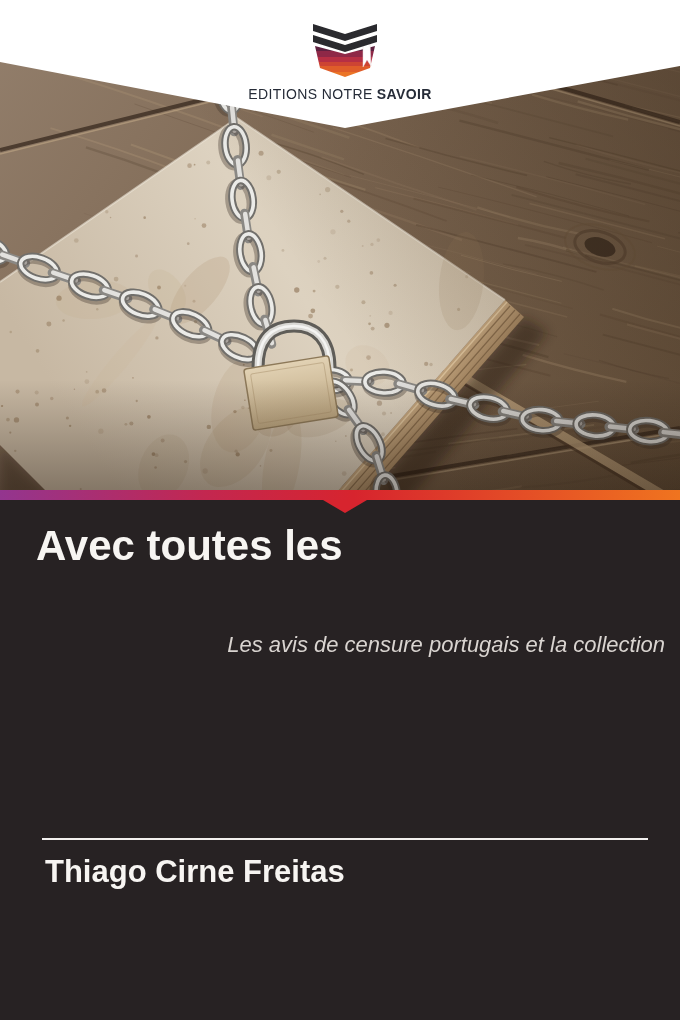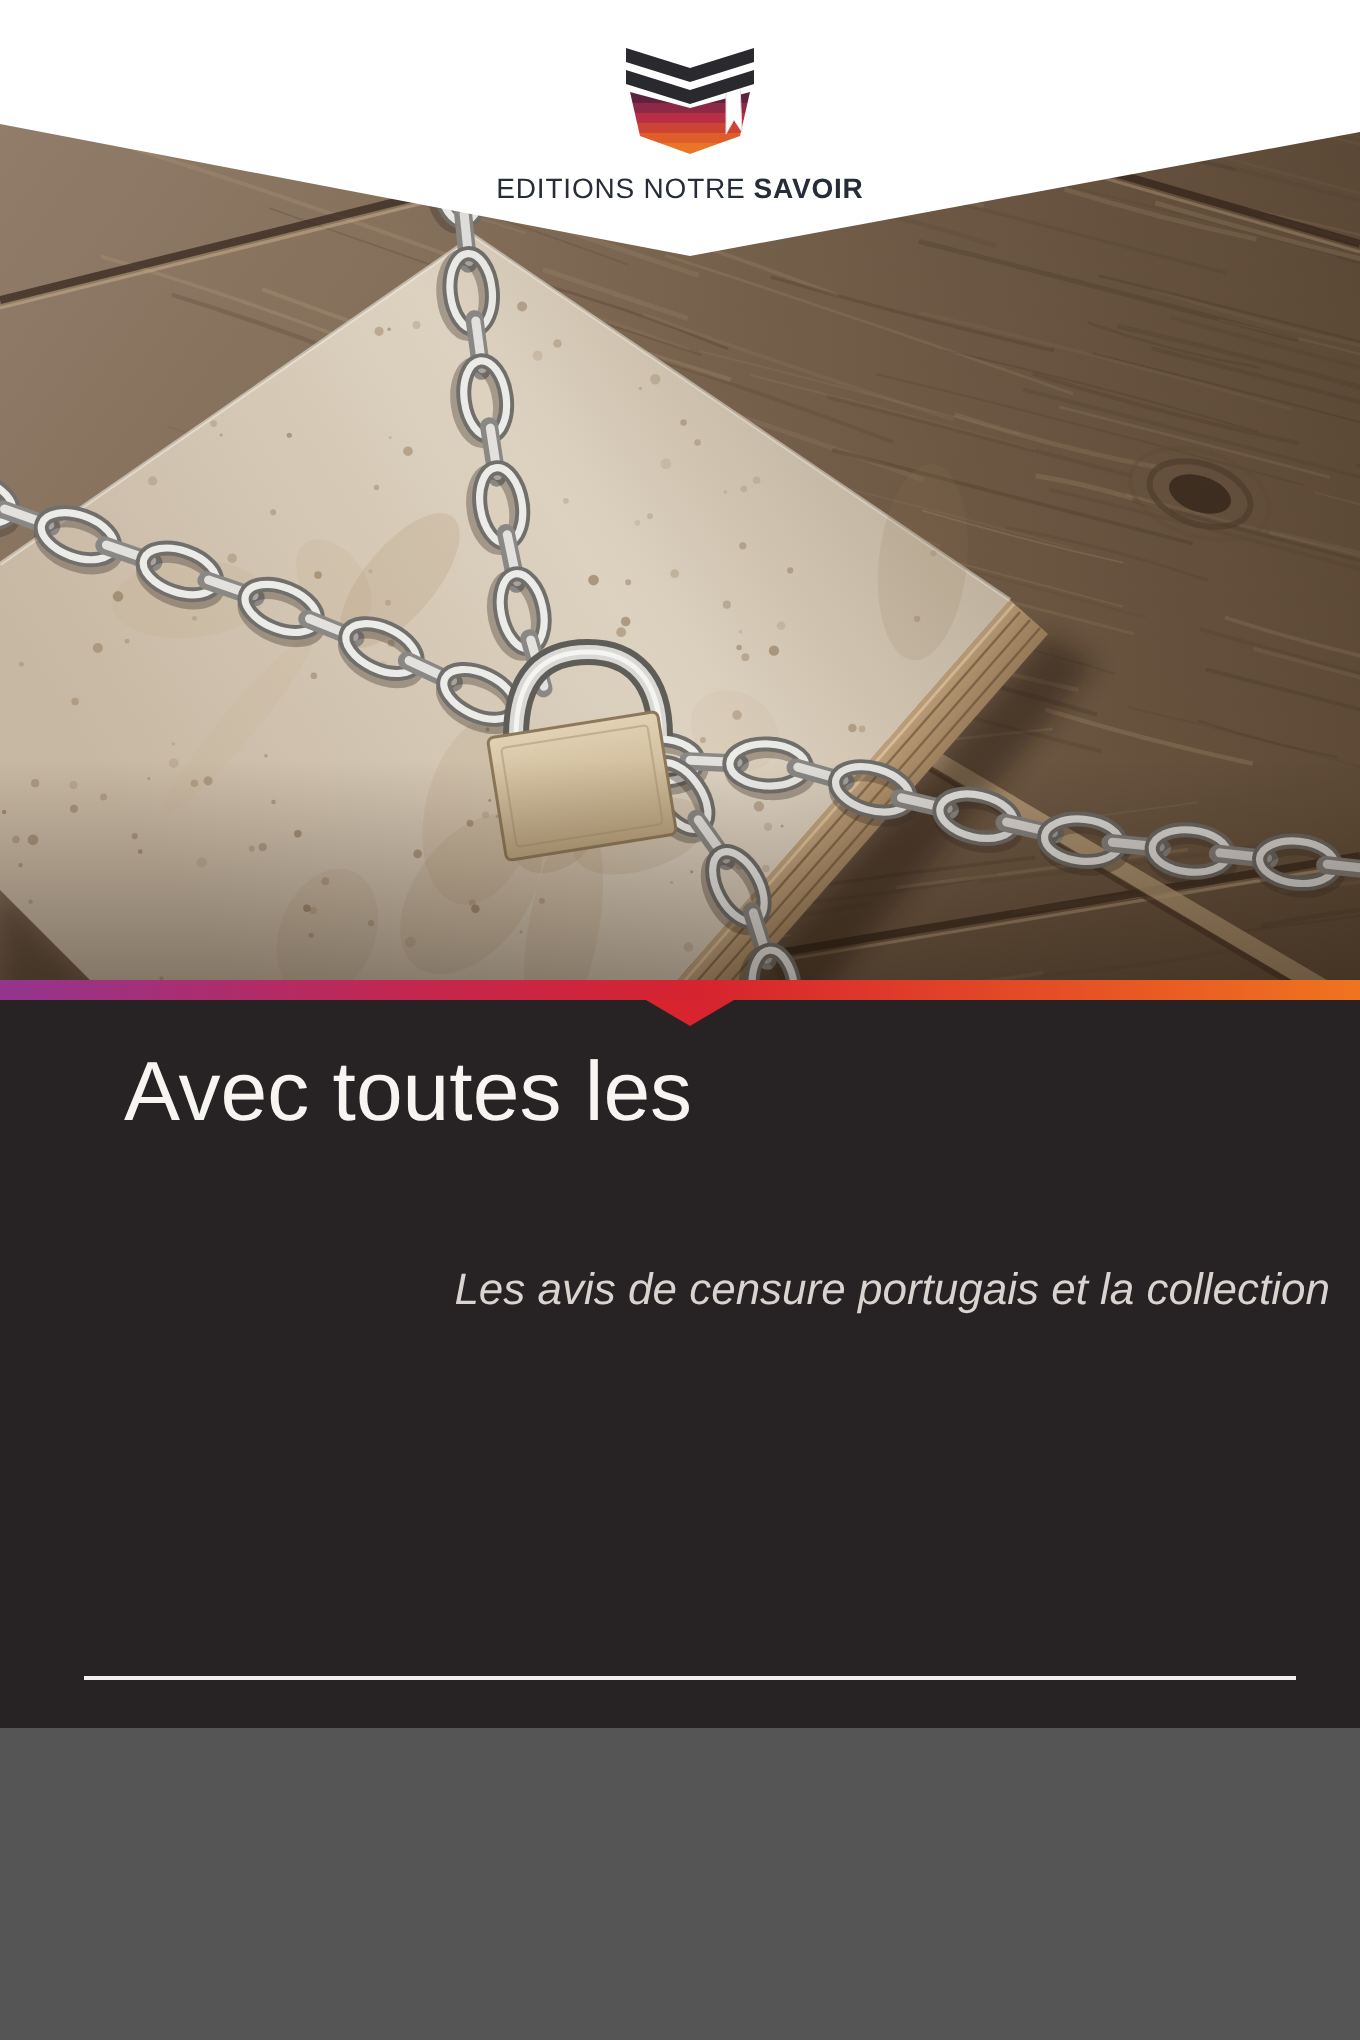--- a/index.html
+++ b/index.html
@@ -2,21 +2,21 @@
 <html style="--bg_black: #272223; --header_white: #ffffff; --publisher_text: #262c38; --logo_dark: #2a2a2e; --bar_purple: #93358f; --bar_crimson: #c32750; --bar_red: #d7242e; --bar_orange: #f0741f; --title_text: #f7f5f2; --subtitle_text: #d9d4d0; --divider: #f2f0ee;"><head>
 <meta charset="utf-8">
 <style>
   :root{
     --bg_black:#272223; --header_white:#ffffff; --publisher_text:#262c38;
     --bar_purple:#93358f; --bar_crimson:#c32750; --bar_red:#d7242e; --bar_orange:#f0741f;
     --title_text:#f7f5f2; --subtitle_text:#d9d4d0; --divider:#f2f0ee;
   }
   *{margin:0;padding:0;box-sizing:border-box;}
   body{background:#555;font-family:"Liberation Sans", sans-serif;}
-  .cover{position:relative;width:680px;height:864px;background:var(--bg_black);overflow:hidden;}
+  .cover{position:relative;width:680px;height:1020px;background:var(--bg_black);overflow:hidden;}
 
   
   .photo{position:absolute;top:0;left:0;width:680px;height:500px;display:block;}
 
   
   .pub{position:absolute;top:0;left:0;width:680px;height:130px;background:var(--header_white);
        clip-path:polygon(0 0,680px 0,680px 66px,345px 128px,0 62px);}
   .logo{position:absolute;top:20px;left:312px;width:66px;height:58px;}
   .pubname{position:absolute;top:86px;left:0;width:100%;text-align:center;
        font-size:14px;letter-spacing:.4px;color:var(--publisher_text);}
@@ -25,22 +25,22 @@
 
   
   .bar{position:absolute;top:490px;left:0;width:680px;height:10px;
        background:linear-gradient(90deg,var(--bar_purple) 0%,var(--bar_crimson) 30%,var(--bar_red) 52%,var(--bar_orange) 100%);}
   .bar-tri{position:absolute;top:500px;left:323px;width:0;height:0;
        border-left:22px solid transparent;border-right:22px solid transparent;
        border-top:13px solid var(--bar_red);}
 
   
   .panel{position:absolute;inset:0;pointer-events:none;}
-  h1.title{position:absolute;top:520px;left:62px;right:20px;color:var(--title_text);
-       font-size:42px;line-height:52px;font-weight:400;white-space:nowrap;}
+  h1.title{position:absolute;top:520px;left:36px;right:20px;color:var(--title_text);
+       font-size:42px;line-height:52px;font-weight:700;white-space:nowrap;}
   h1.title .tl{display:block;}
   .sub{position:absolute;top:629px;left:46px;right:15px;color:var(--subtitle_text);
        font-style:italic;font-size:22px;line-height:31px;font-weight:400;white-space:nowrap;text-align:right;}
   .sub .sl{display:block;}
   .rule{position:absolute;top:838px;left:42px;width:606px;height:2px;background:var(--divider);border:none;}
   .author{position:absolute;top:854px;left:45px;color:var(--title_text);font-size:31px;font-weight:700;}
 </style>
 </head>
 <body>
 
@@ -647,14 +647,15 @@
   <div class="bar-tri"></div>
 
   <main class="panel">
     <h1 class="title">
       <span class="tl">Avec toutes les</span>
     </h1>
     <p class="sub">
       <span class="sl">Les avis de censure portugais et la collection</span>
     </p>
     <hr class="rule">
+    <div class="author">Thiago Cirne Freitas</div>
   </main>
 </div>
 
 </body></html>

